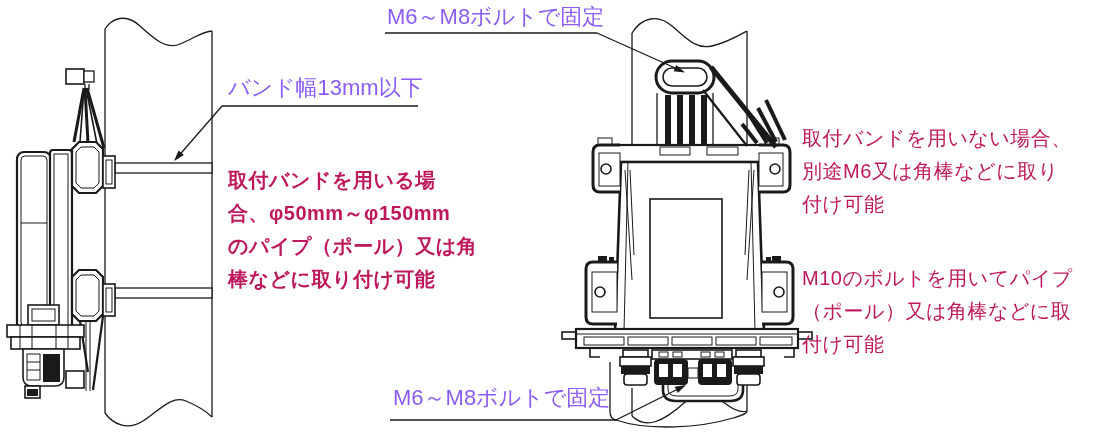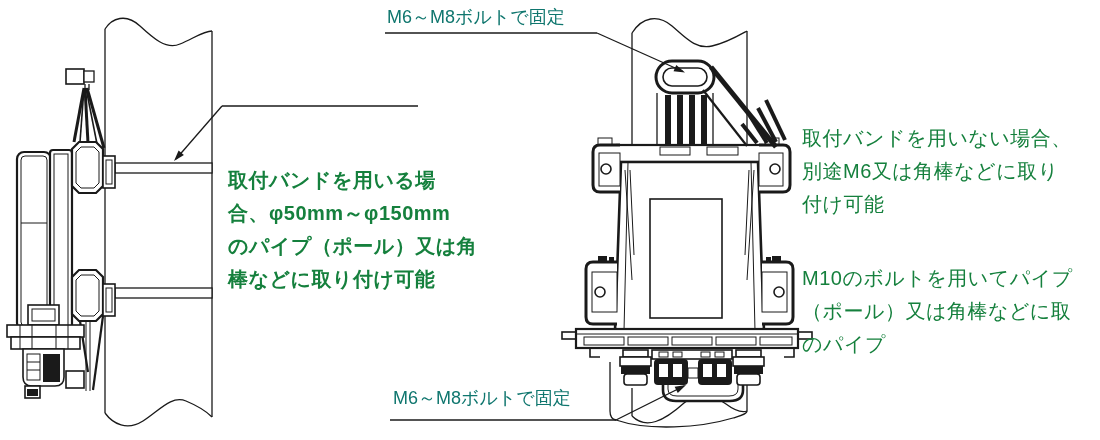--- a/index.html
+++ b/index.html
@@ -2,25 +2,25 @@
 <html><head>
 <meta charset="utf-8">
 <style>
   html,body{margin:0;padding:0;background:#fff;}
   #stage{
     position:relative;width:1100px;height:440px;background:#fff;overflow:hidden;
     font-family:"Liberation Sans","DejaVu Sans",sans-serif;color:#1a1a1a;
   }
   #drawing{position:absolute;left:0;top:0;}
   .label{
-    position:absolute;font-size:18px;line-height:24px;white-space:nowrap;color:#0f766e;
+    position:absolute;font-size:22px;line-height:24px;white-space:nowrap;color:#8b5cf6;
   }
   .note{
     position:absolute;font-size:20px;line-height:33px;letter-spacing:0.5px;
-    white-space:pre-line;color:#15803d;
+    white-space:pre-line;color:#be185d;
   }
   svg .ln{fill:none;stroke:#1a1a1a;stroke-width:1.3px;}
   svg .wf{fill:#ffffff;stroke:#1a1a1a;stroke-width:1.3px;}
   svg .bk{fill:#1a1a1a;stroke:none;}
   svg .w1{stroke-width:1px;} svg .w15{stroke-width:1.6px;} svg .w2{stroke-width:2.2px;}
   svg .w25{stroke-width:2.6px;} svg .w3{stroke-width:3px;} svg .w4{stroke-width:4px;}
   svg .w5{stroke-width:5px;}
 </style>
 </head>
 <body>
@@ -226,28 +226,29 @@
         <line class="ln" x1="616" y1="420" x2="684" y2="386"></line>
         <polygon class="bk" points="686,385 677.8,393 674.6,386.8"></polygon>
         <path class="ln" d="M616,420 Q610,419 610,411 L610,362"></path>
         <path class="ln" d="M616,420 C648,431 700,428 733,418 C741,415.5 747,414 747,411"></path>
       </g>
     </g>
   </svg>
 
   <div class="label" style="left:387px;top:5px;">M6～M8ボルトで固定</div>
 
+  <div class="label" style="left:228px;top:76px;">バンド幅13mm以下</div>
 
   <div class="note" style="left:228px;top:164px;font-weight:bold;">取付バンドを用いる場
 合、φ50mm～φ150mm
 のパイプ（ポール）又は角
 棒などに取り付け可能</div>
 
   <div class="note" style="left:802px;top:122px;">取付バンドを用いない場合、
 別途M6又は角棒などに取り
 付け可能</div>
 
   <div class="note" style="left:802px;top:262px;">M10のボルトを用いてパイプ
 （ポール）又は角棒などに取
-のパイプ</div>
+付け可能</div>
 
   <div class="label" style="left:393px;top:386px;">M6～M8ボルトで固定</div>
 </div>
 
 </body></html>

